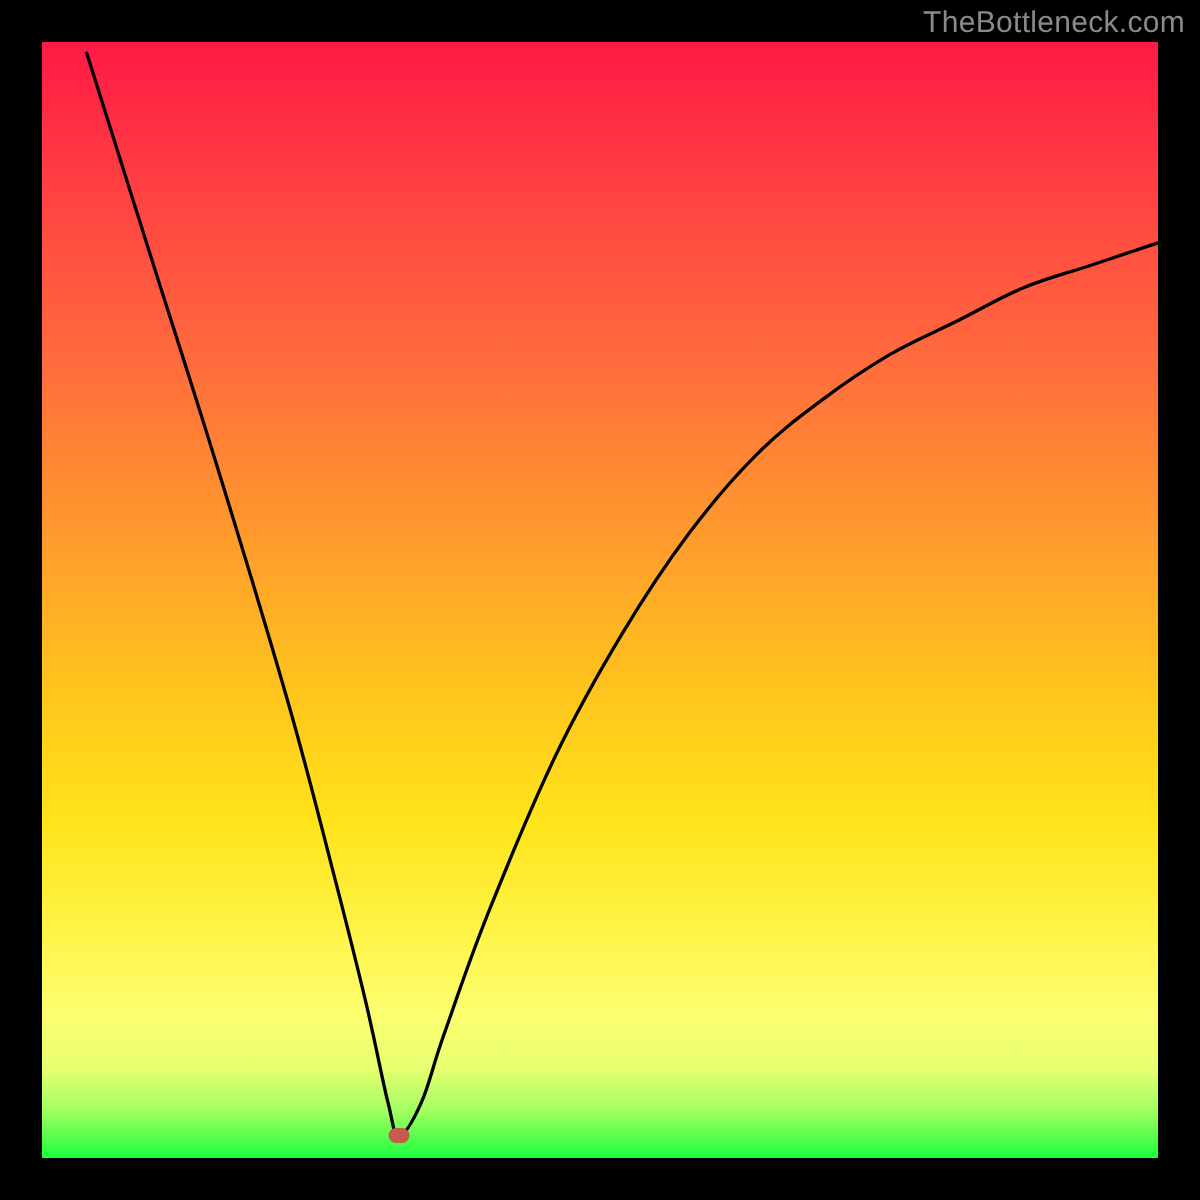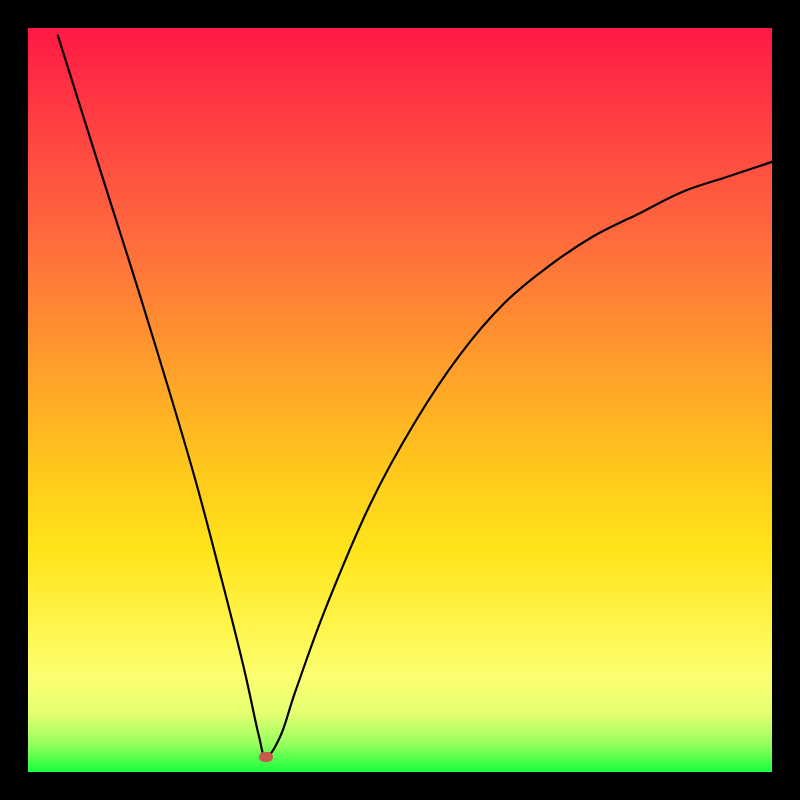--- a/index.html
+++ b/index.html
@@ -63,19 +63,20 @@
     height: 10px;
     border-radius: 5px;
     background: #c55a4d;
     transform: translate(-50%, -50%);
   }
 </style>
 </head>
 <body>
 
 <div class="outer">
+  <div class="watermark">TheBottleneck.com</div>
   <div class="plot">
     <svg class="curve" viewBox="0 0 744 744" preserveAspectRatio="none">
       <path id="curve-path" fill="none" stroke="#000" stroke-width="2.2" stroke-linejoin="round" stroke-linecap="round" d="M 29.8 7.4 C 37.8 32.9, 58.3 97.9, 74.4 148.8 C 90.5 199.7, 103.0 237.9, 119.0 290.2 C 135.1 342.4, 150.3 392.1, 163.7 439.0 C 177.1 485.8, 184.1 514.4, 193.4 550.6 C 202.8 586.7, 209.1 611.7, 215.8 639.8 C 222.5 668.0, 226.6 690.7, 230.6 706.8 C 234.7 722.9, 234.1 729.1, 238.1 729.1 C 242.1 729.1, 247.6 718.9, 253.0 706.8 C 258.3 694.7, 259.8 684.9, 267.8 662.2 C 275.9 639.4, 284.2 613.8, 297.6 580.3 C 311.0 546.8, 326.2 509.6, 342.2 476.2 C 358.3 442.7, 370.8 421.1, 386.9 394.3 C 403.0 367.5, 415.4 348.8, 431.5 327.4 C 447.6 305.9, 460.1 291.4, 476.2 275.3 C 492.2 259.2, 504.7 250.1, 520.8 238.1 C 536.9 226.0, 549.4 217.7, 565.4 208.3 C 581.5 198.9, 594.0 194.0, 610.1 186.0 C 626.2 178.0, 638.6 170.4, 654.7 163.7 C 670.8 157.0, 683.3 154.2, 699.4 148.8 C 715.4 143.4, 736.0 136.6, 744.0 133.9"></path>
     </svg>
     <div id="marker" class="marker" style="left: 238.08px; top: 729.12px;"></div>
   </div>
 </div>
 
 </body></html>

